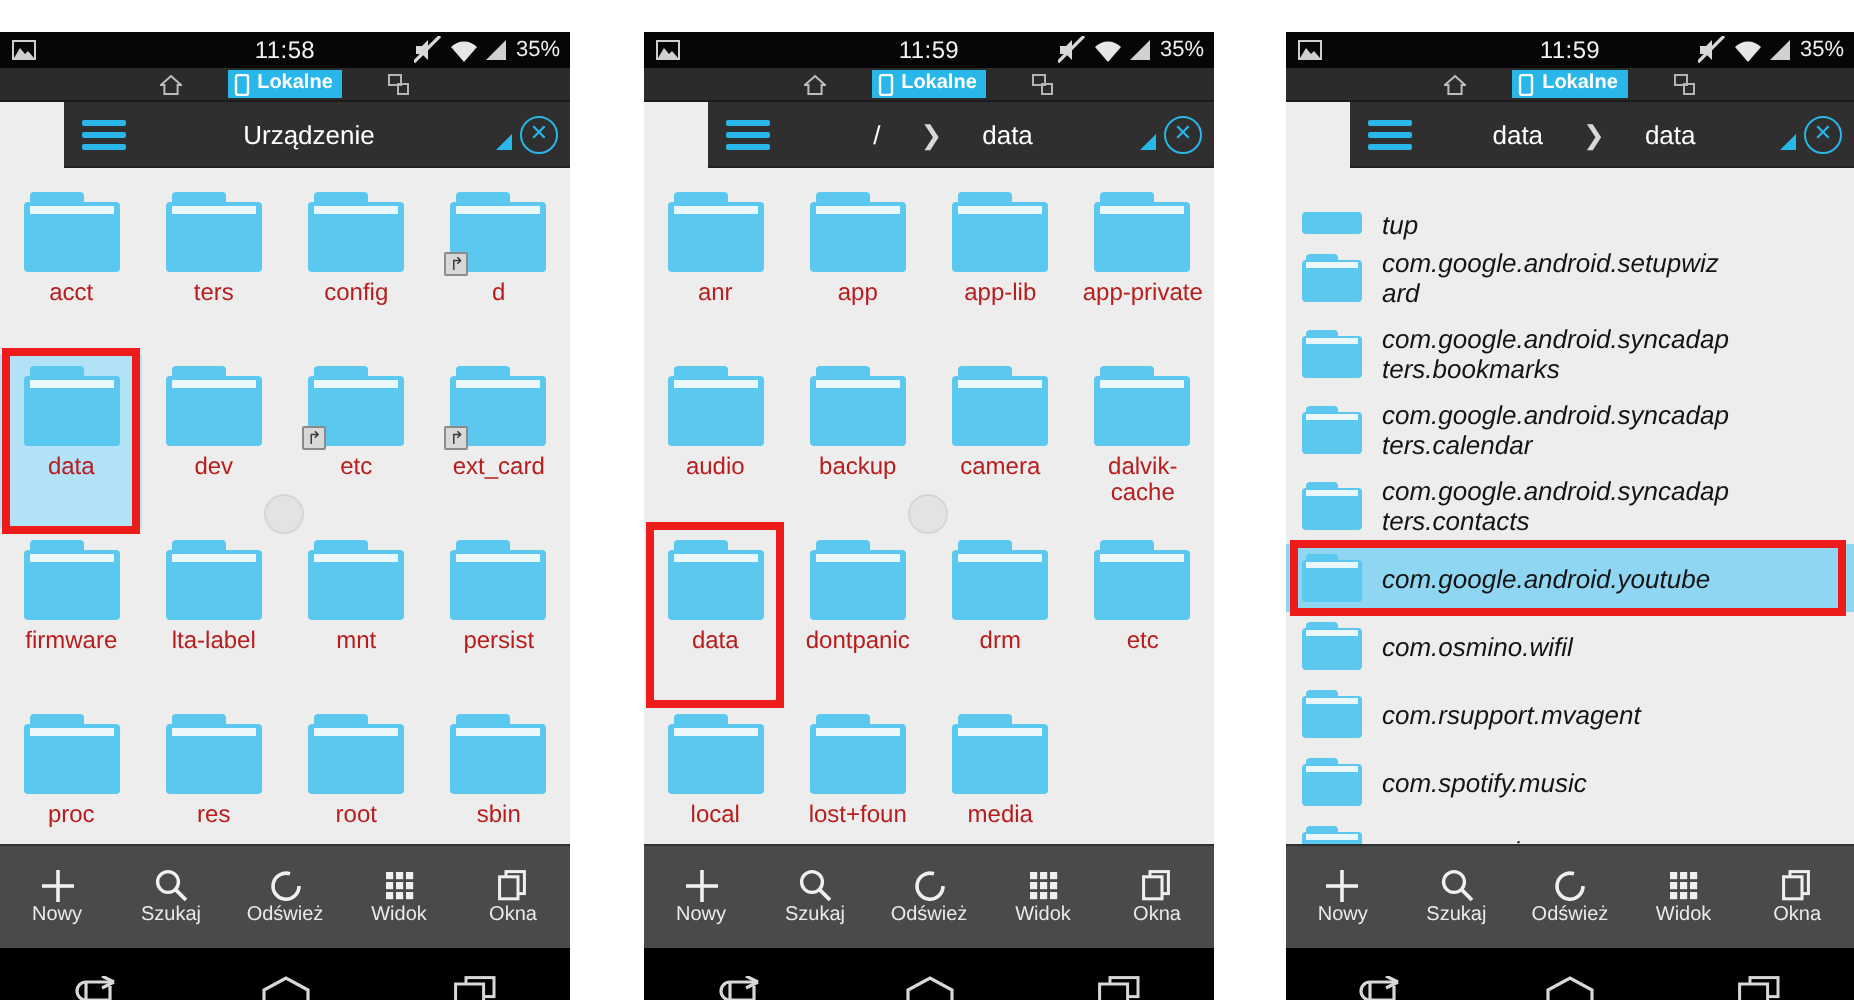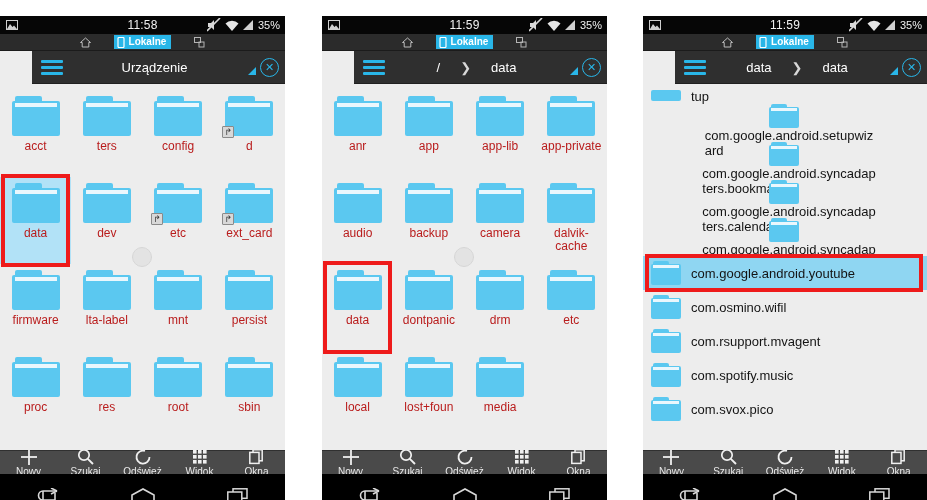--- a/index.html
+++ b/index.html
@@ -112,46 +112,46 @@
     line-height:13px; max-width:66px; word-break:break-word;
   }
 
   
   .scroll-dot {
     position:absolute; width:20px; height:20px; border-radius:50%;
     background:#e2e2e2; border:1px solid #d2d2d2; opacity:.85;
   }
 
   
-  .list { padding-top:0px; }
+  .list { padding-top:16px;font-style:italic; }
   .row {
     height:34px; display:flex; align-items:center; padding-left:8px;
     position:relative;
   }
-  .row.tall { height:38px;flex-direction:column; }
+  .row.tall { height:38px; }
   .row.sel { background:#8fd6f2; }
   .row.mark::after {
     content:""; position:absolute; left:2px; top:-2px; right:4px; bottom:-2px;
     border:4px solid #ee1b1b; pointer-events:none;
   }
   .row .folder { width:30px; height:24px; margin-right:10px; }
   .row .folder .tab-top { left:2px; top:0; width:16px; height:4px; }
   .row .folder .body { left:0; top:3px; width:30px; height:21px; }
   .row .folder .lip { left:2px; top:4px; width:26px; height:3px; }
   .row-label {
     font-size:13px; color:#141414; line-height:15px;
     white-space:pre-line;
   }
   .row.clipped { height:20px; align-items:flex-end; overflow:hidden; }
   .row.clipped .folder { height:14px; }
   .row.clipped .folder .body { height:11px; top:0; }
 
   
   .toolbar {
-    height:24px; background:#4a4a4a; flex:none;
+    height:52px; background:#4a4a4a; flex:none;
     display:flex; align-items:center; justify-content:space-around;
     border-top:1px solid #303030;
   }
   .tb-item {
     display:flex; flex-direction:column; align-items:center; gap:1px;
     color:#f0f0f0; cursor:pointer; width:54px;
   }
   .tb-ico { height:17px; display:flex; align-items:center; justify-content:center; }
   .tb-label { font-size:10px; color:#eaeaea; }
 

